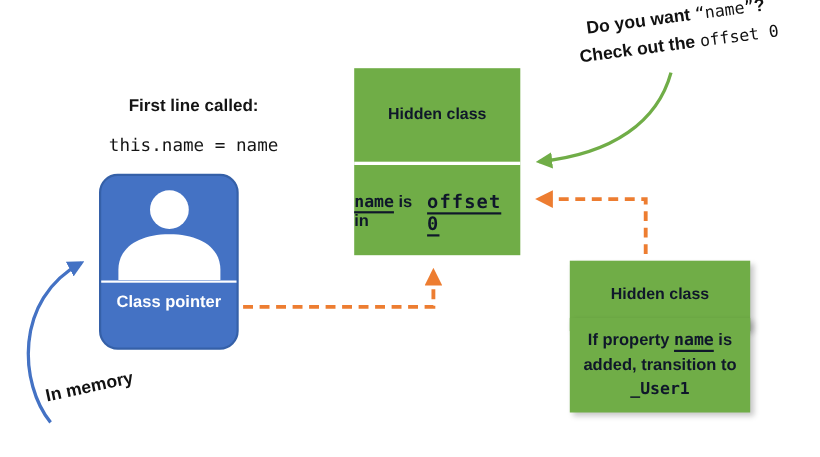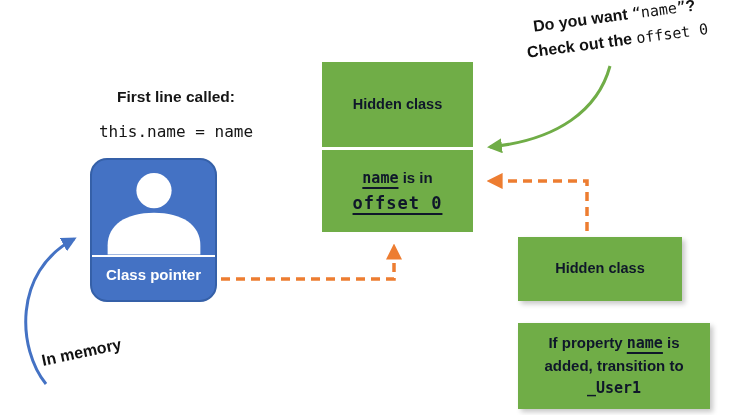--- a/index.html
+++ b/index.html
@@ -19,49 +19,49 @@
   }
   .note .mono{font-weight:500;font-size:15px;}
 
   
   .first-line{left:68px;top:88px;width:216px;text-align:center;}
   .first-line .fl-label{font-size:15.5px;font-weight:600;}
   .first-line .fl-code{font-size:16px;margin-top:16px;}
 
   
   .object-card{
-    left:90px;top:158px;width:127px;height:144px;box-sizing:border-box;
+    left:90px;top:158px;width:127px;height:160px;box-sizing:border-box;
     background:#4472C4;border:2px solid #3560a8;border-radius:17px;
     display:flex;flex-direction:column;align-items:center;color:#fff;
   }
   .object-card .icon-zone{height:95px;display:flex;align-items:flex-end;justify-content:center;width:100%;}
   .object-card .divider{width:100%;height:2px;background:#ffffff;}
   .object-card .cp-label{font-size:15px;font-weight:700;margin-top:9px;}
   .object-card .cp-offset{
     font-size:11.5px;font-weight:700;margin-top:5px;
     text-decoration:underline;text-underline-offset:3px;
   }
 
   
   .green-card{background:#70AD47;color:#0f172a;box-sizing:border-box;}
   .hc1{left:322px;top:62px;width:151px;height:170px;display:flex;flex-direction:column;}
   .hc1 .sec-top{height:85px;display:flex;flex-direction:column;align-items:center;justify-content:center;}
   .hc1 .g-divider{height:3px;background:#ffffff;}
-  .hc1 .sec-bottom{flex:1;display:flex;flex-direction:column;align-items:center;justify-content:center;}
+  .hc1 .sec-bottom{flex:1;display:flex;flex-direction:row;align-items:center;justify-content:center;}
   .hc-title{font-size:14.5px;font-weight:600;line-height:1.35;}
   .hc-classname{font-size:15px;line-height:1.35;}
   .u{ text-decoration:underline;text-underline-offset:3.5px;text-decoration-thickness:1.5px;}
   .hc1 .prop-line{font-size:15px;font-weight:600;}
   .hc1 .prop-line .mono{font-weight:700;}
   .hc1 .offset-line{font-size:17px;font-weight:700;margin-top:6px;letter-spacing:1px;}
 
   .hc0-top{left:518px;top:237px;width:164px;height:64px;
     display:flex;flex-direction:column;align-items:center;justify-content:center;
     box-shadow:3px 3px 5px rgba(0,0,0,0.22);}
-  .hc0-bottom{left:518px;top:323px;width:192px;height:86px;
+  .hc0-bottom{left:518px;top:289px;width:164px;height:86px;
     display:flex;align-items:center;justify-content:center;text-align:center;
     box-shadow:3px 3px 5px rgba(0,0,0,0.22);}
   .hc0-bottom .body{font-size:15px;font-weight:600;line-height:1.45;padding:0 5px;}
   .hc0-bottom .mono{font-weight:700;}
 
   
   .in-memory{left:42px;top:352px;font-size:16px;font-weight:600;
     transform:rotate(-12deg);transform-origin:left center;color:#111;}
 </style>
 </head>

